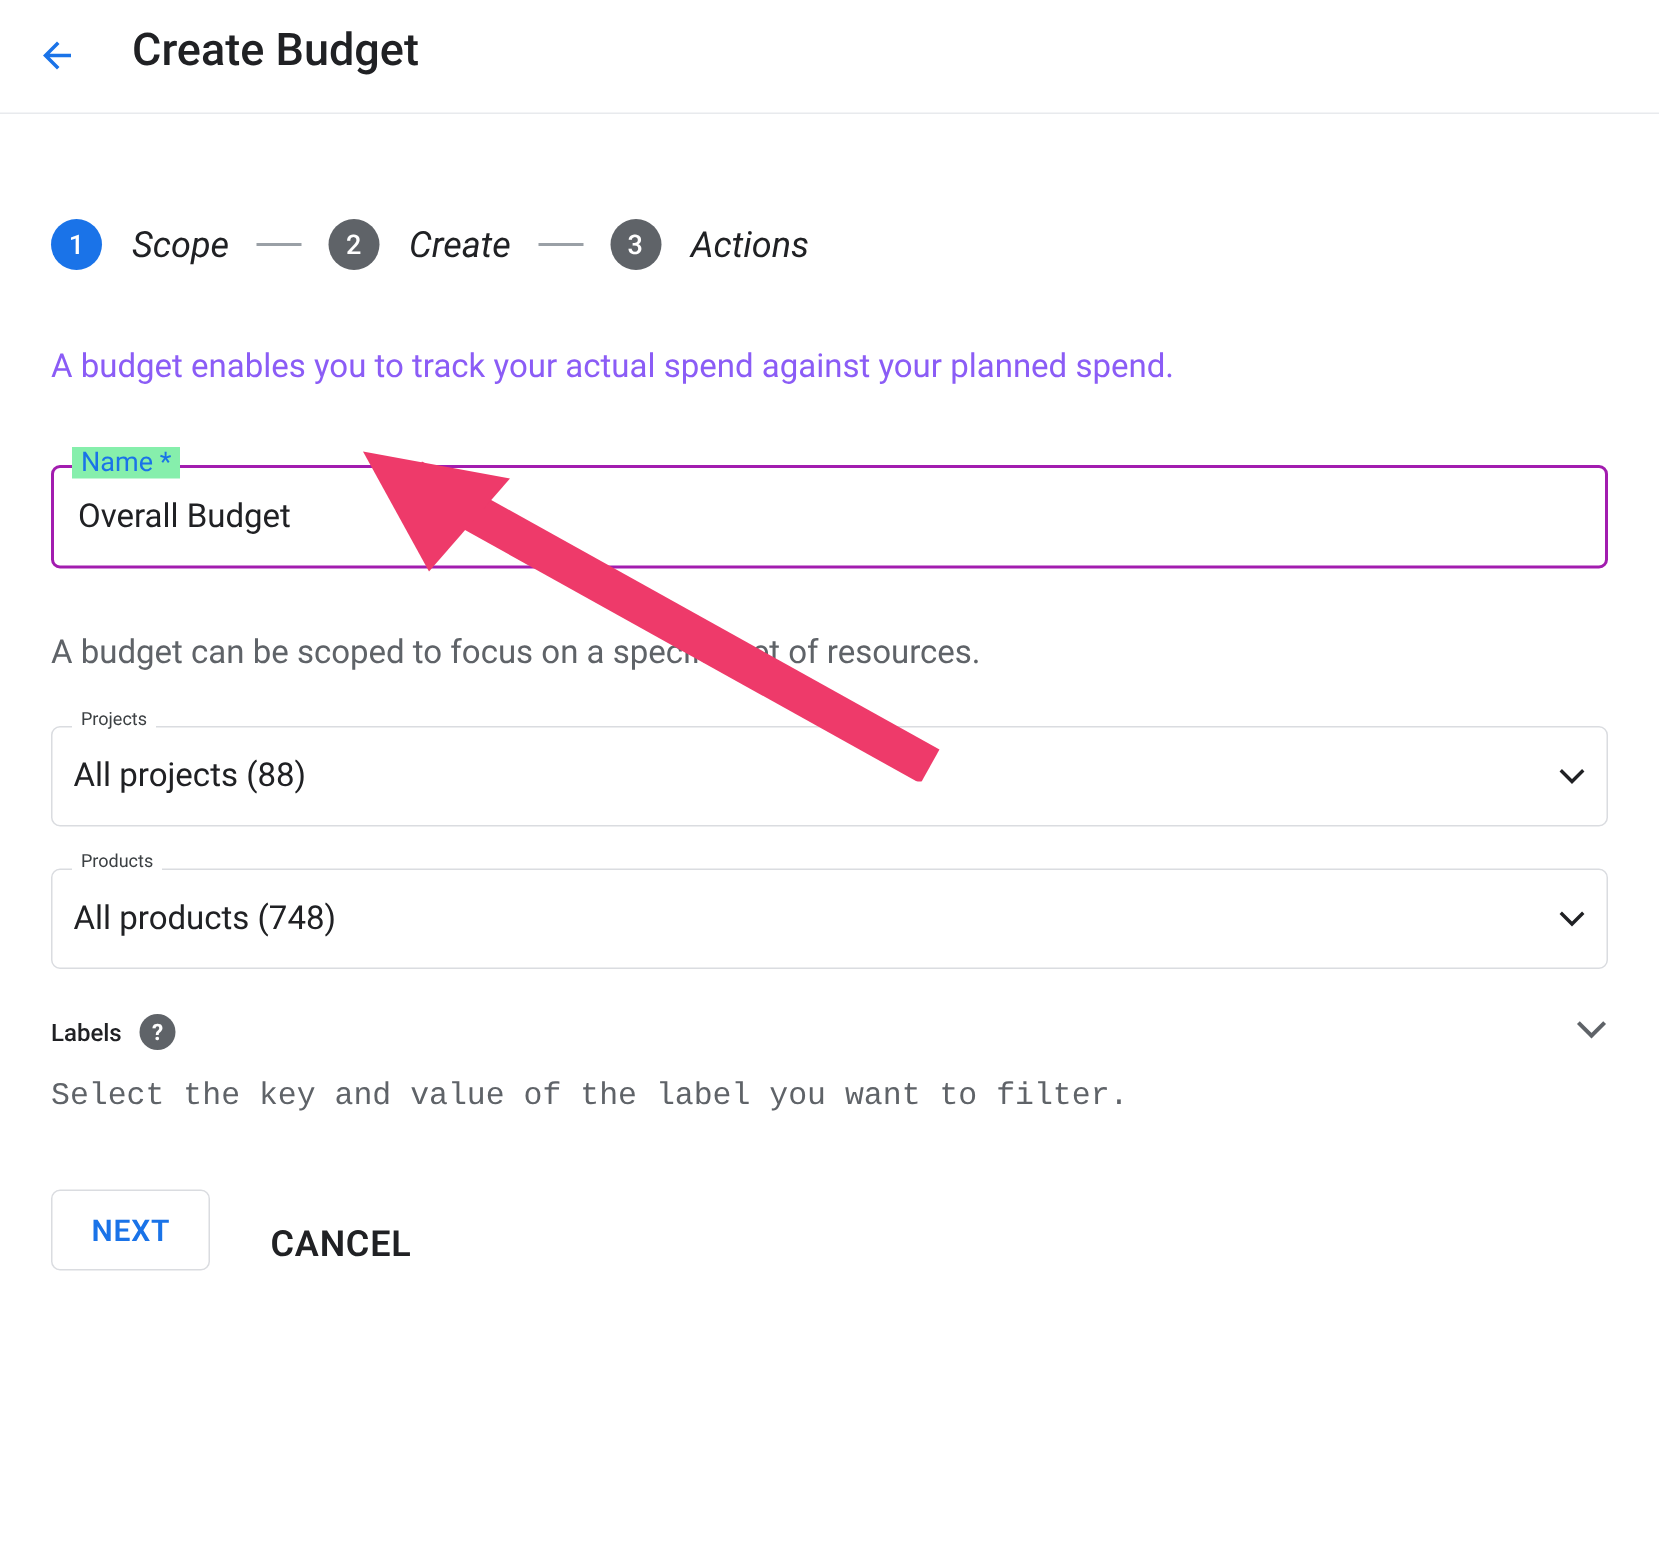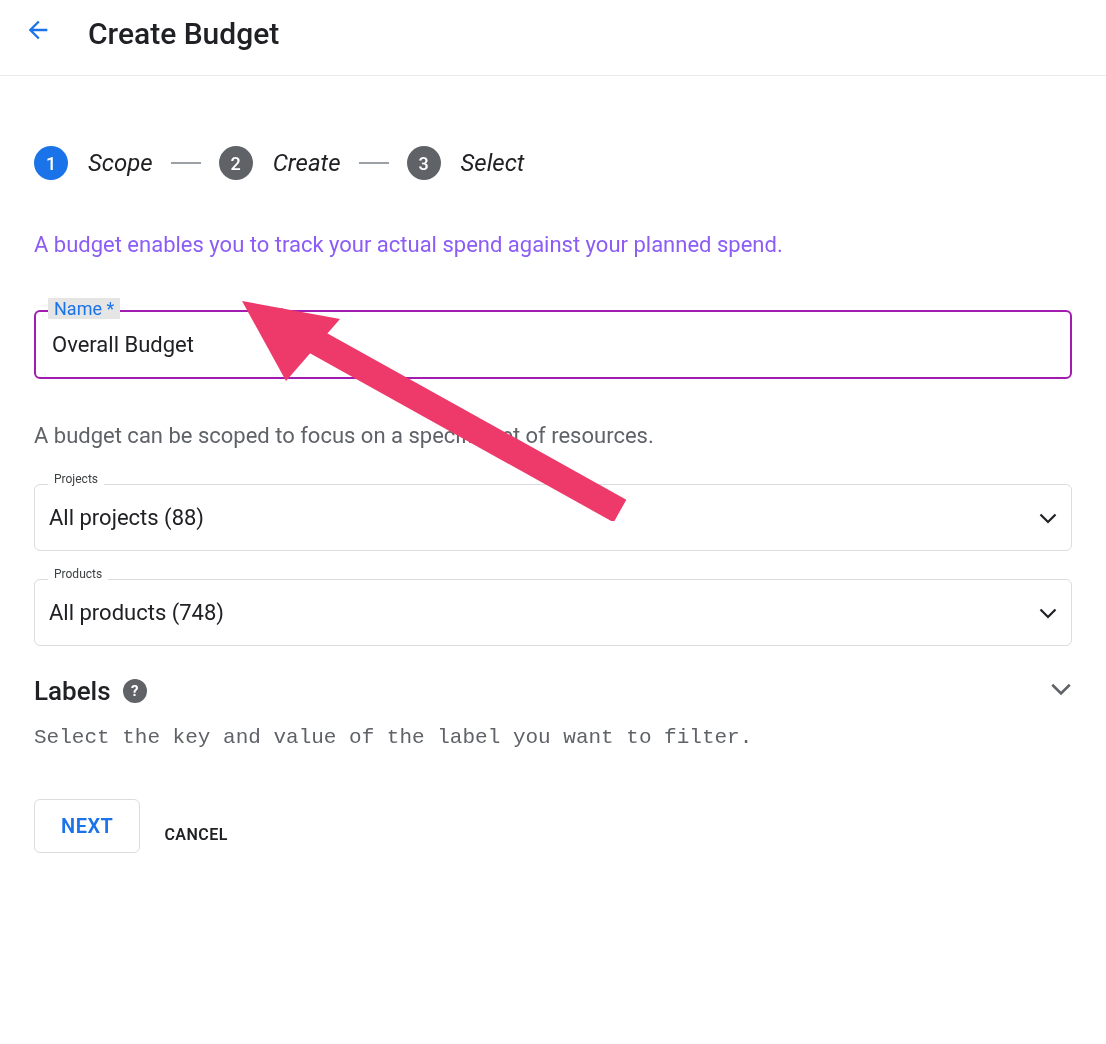--- a/index.html
+++ b/index.html
@@ -4,21 +4,21 @@
   <style>
     * { box-sizing: border-box; margin: 0; padding: 0; }
     body {
       font-family: 'Google Sans', Roboto, Arial, sans-serif;
       background: #fff;
       color: #202124;
       width: 1106px;
     }
     .header {
       display: flex;
-      align-items: flex-start;
+      align-items: flex-end;
       padding: 16px 12px 24px 24px;
       border-bottom: 1px solid #e8eaed;
     }
     .back-arrow {
       color: #1a73e8;
       cursor: pointer;
       margin-right: 36px;
       display: flex;
       align-items: center;
     }
@@ -74,21 +74,21 @@
       color: #5f6368;
       margin-top: 40px;
       margin-bottom: 32px;
       line-height: 1.5;
     }
     .field-wrapper { position: relative; margin-bottom: 0; }
     .field-label {
       position: absolute;
       top: -12px;
       left: 14px;
-      background: #e5e5e5;
+      background: #86efac;
       padding: 0 6px;
       font-size: 18px;
       color: #5f6368;
       font-weight: 400;
       z-index: 2;
     }
     .field-label-focused { color: #1a73e8; }
     .field-required { color: #1a73e8; }
     .text-input {
       width: 100%;
@@ -130,21 +130,21 @@
     .labels-section {
       display: flex;
       justify-content: space-between;
       align-items: center;
       margin-top: 30px;
       margin-bottom: 20px;
       cursor: pointer;
     }
     .labels-left { display: flex; align-items: center; }
     .labels-title {
-      font-size: 26px;
+      font-size: 16px;
       font-weight: 500;
       color: #202124;
       margin-right: 12px;
     }
     .help-icon {
       width: 24px; height: 24px;
       border-radius: 50%;
       background: #5f6368;
       color: #fff;
       display: flex;
@@ -153,38 +153,38 @@
       font-size: 15px;
       font-weight: 700;
     }
     .chevron-icon svg { width: 22px; height: 14px; }
     .labels-desc {
       font-size: 21px;
       color: #5f6368;
       margin-bottom: 50px;
       font-family: Liberation Mono, monospace;
     }
-    .button-row { display: flex; align-items: center; gap: 24px; }
+    .button-row { display: flex; align-items: center; gap: 40px; }
     .btn-next {
       padding: 14px 26px;
       border: 1px solid #dadce0;
       border-radius: 6px;
       background: #fff;
       color: #1a73e8;
       font-size: 20px;
       font-weight: 600;
       letter-spacing: 0.5px;
       cursor: pointer;
       font-family: inherit;
     }
     .btn-cancel {
       background: none;
       border: none;
       color: #202124;
-      font-size: 16px;
+      font-size: 24px;
       font-weight: 600;
       letter-spacing: 0.5px;
       cursor: pointer;
       font-family: inherit;
       margin-top: 17px;
     }
     .annotation-arrow {
       position: absolute;
       left: 230px;
       top: 215px;
@@ -212,21 +212,21 @@
       <div class="step-label">Scope</div>
     </div>
     <div class="step-connector"></div>
     <div class="step">
       <div class="step-circle step-inactive">2</div>
       <div class="step-label">Create</div>
     </div>
     <div class="step-connector"></div>
     <div class="step">
       <div class="step-circle step-inactive">3</div>
-      <div class="step-label">Select</div>
+      <div class="step-label">Actions</div>
     </div>
   </div>
 
   <p class="description">A budget enables you to track your actual spend against your planned spend.</p>
 
   <div class="field-wrapper">
     <label class="field-label field-label-focused">
       <span>Name</span>
       <span class="field-required">*</span>
     </label>

